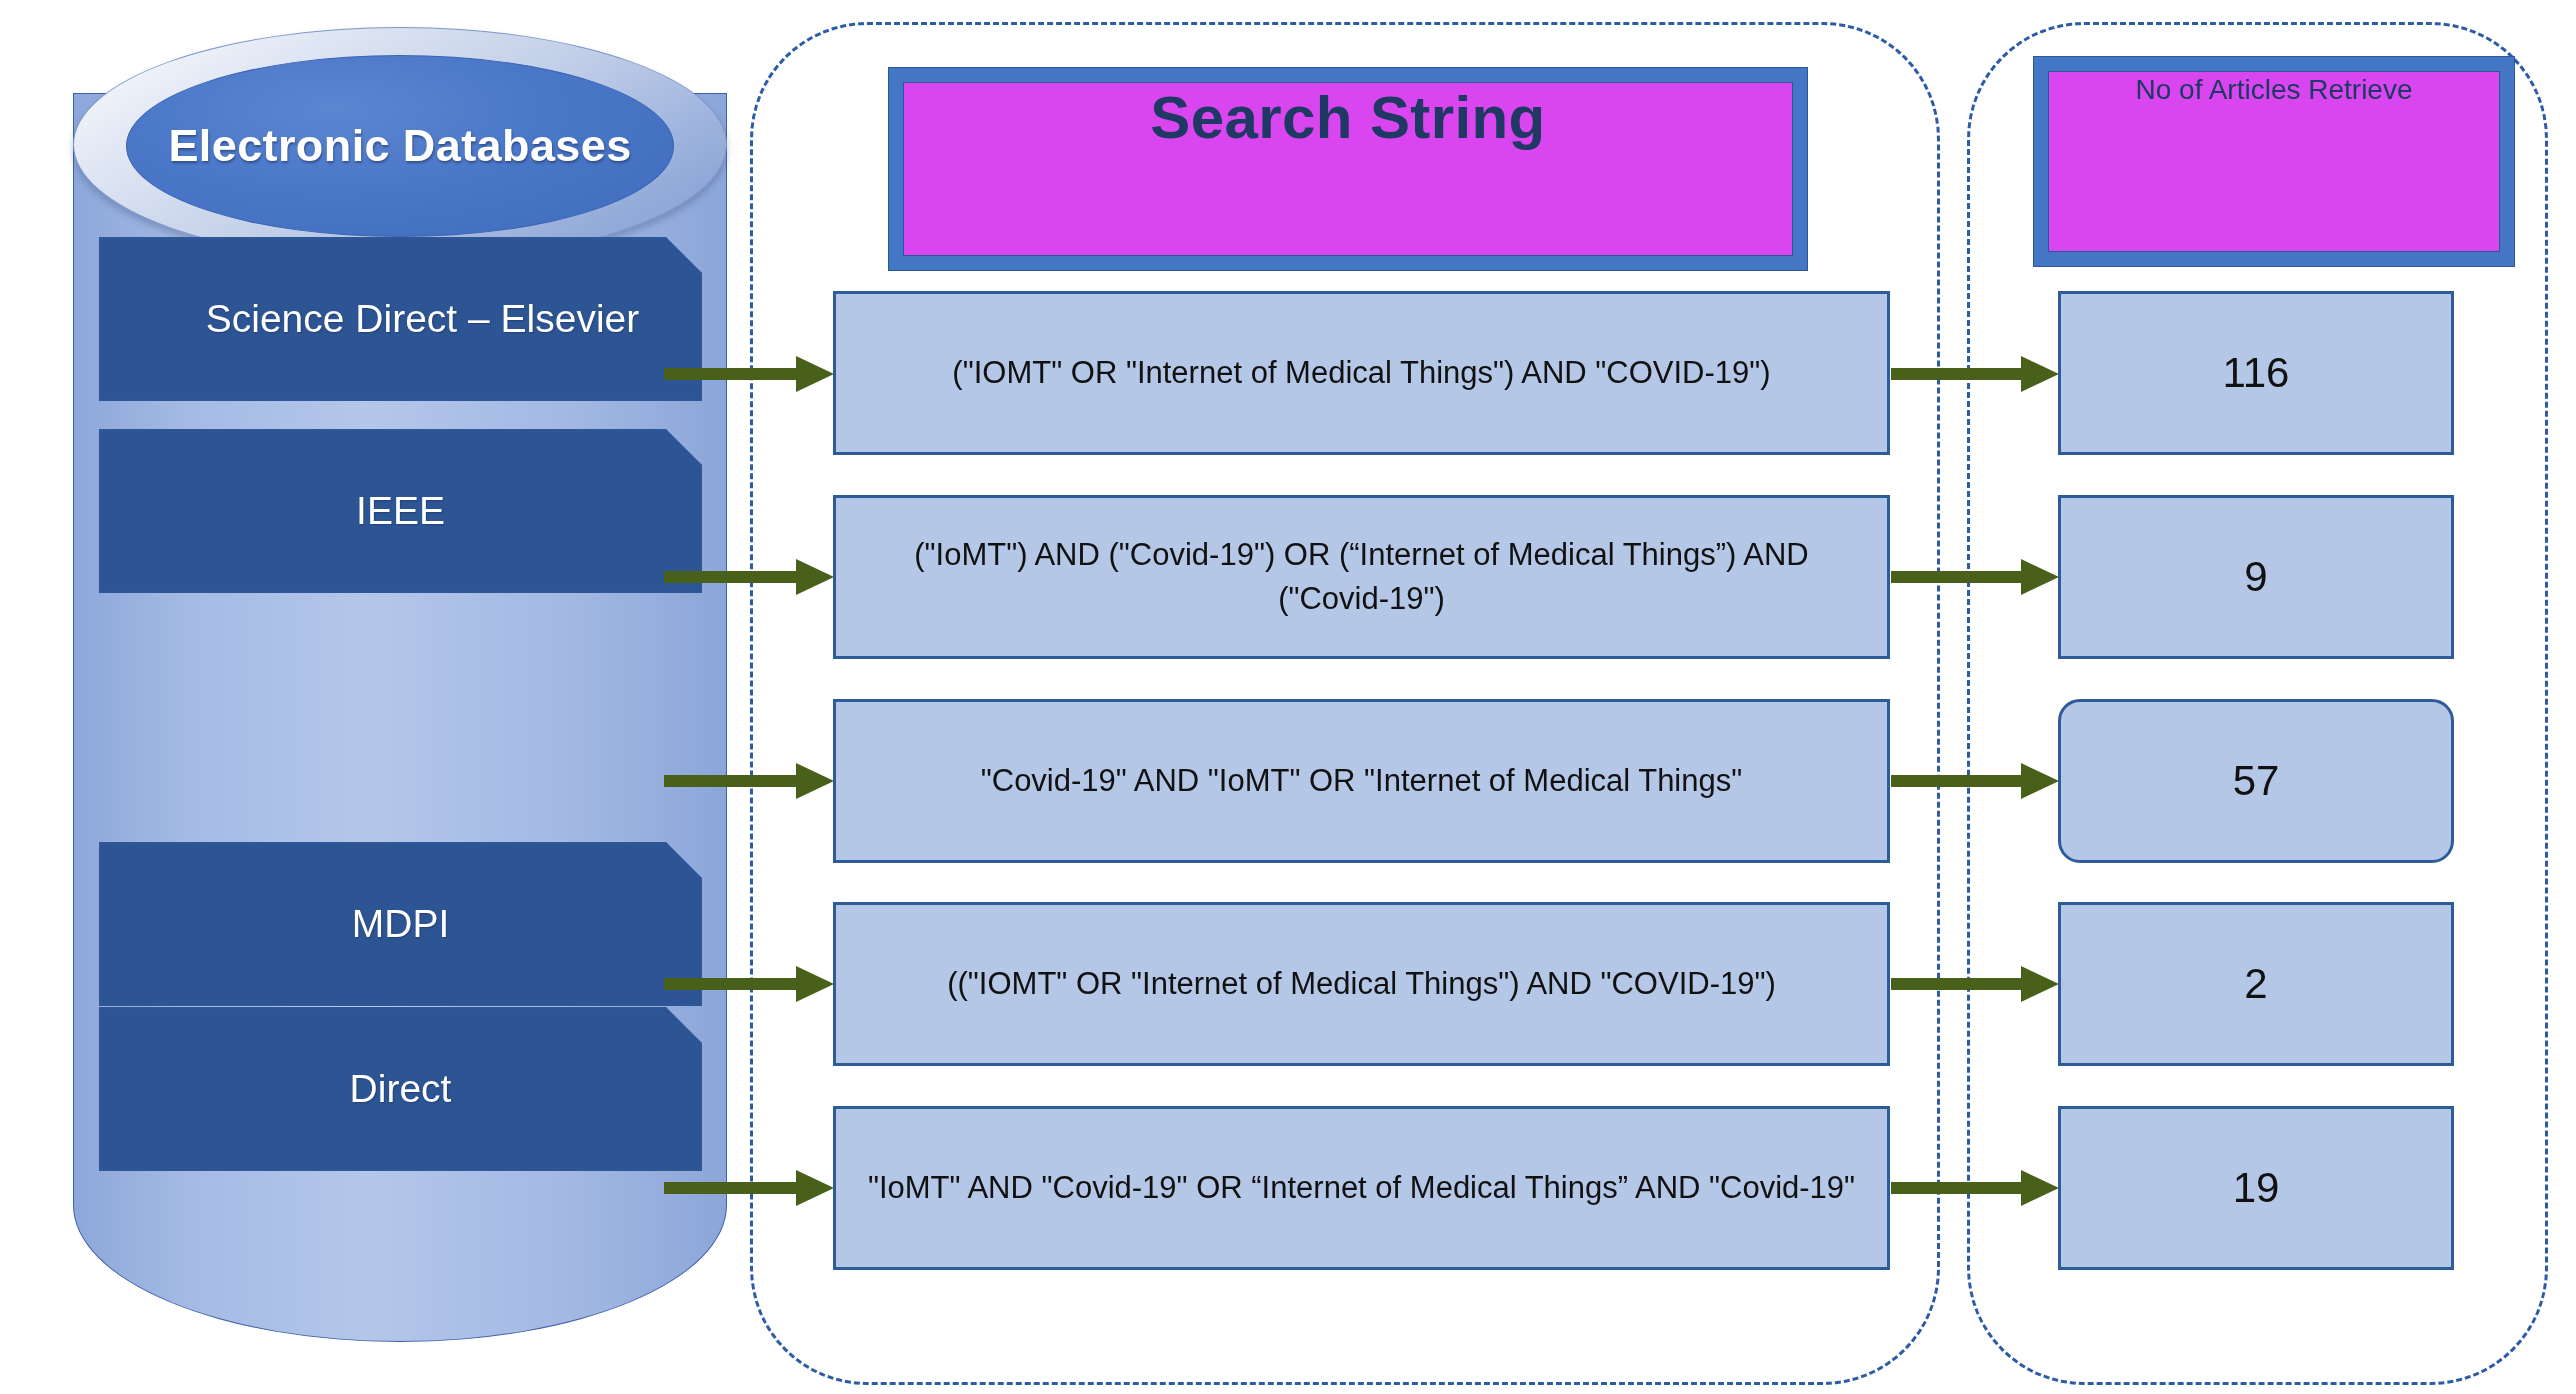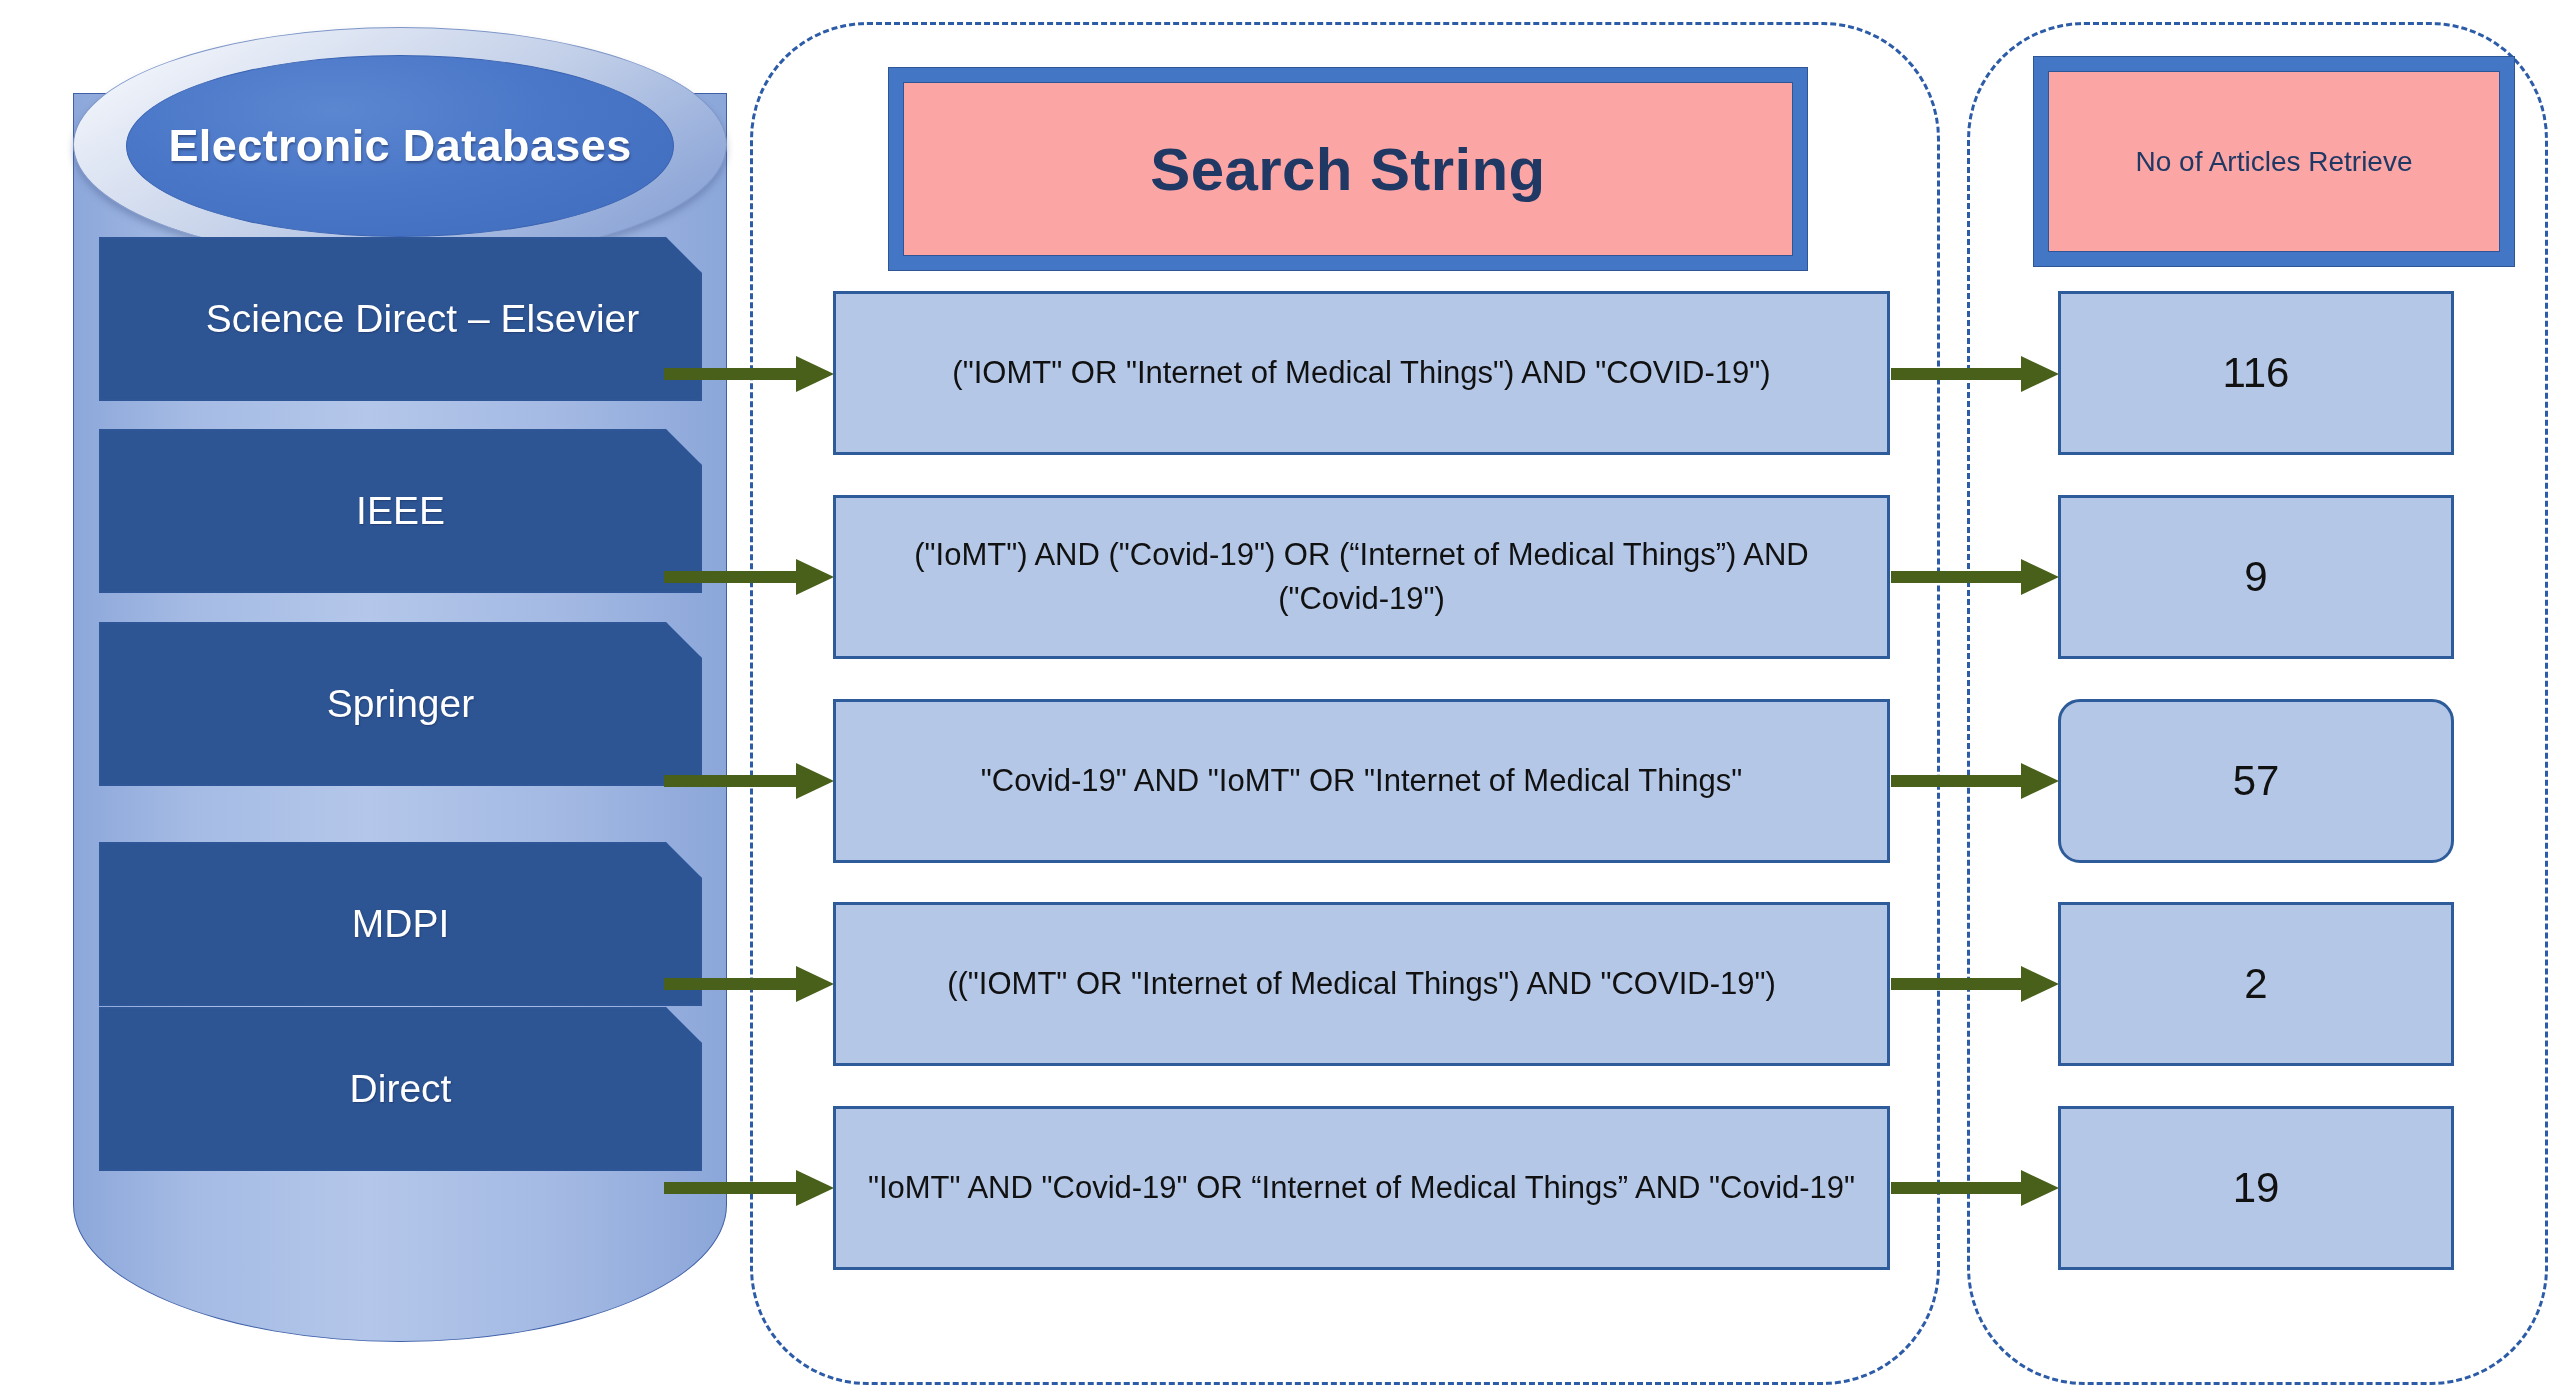--- a/index.html
+++ b/index.html
@@ -81,24 +81,24 @@
   
   .hdr{
     position:absolute;
     background:#4376c4;
     border:1.6px solid #2e5696;
     box-sizing:border-box;
     padding:14px;
   }
   .hdr-inner{
     width:100%; height:100%;
-    background:#fca5a5;
+    background:#d946ef;
     border:1.6px solid #2e5696;
     box-sizing:border-box;
-    display:flex; align-items:center; justify-content:center; text-align:center;
+    display:flex; align-items:flex-start; justify-content:center; text-align:center;
   }
   #search-string-header{ left:888px; top:67px; width:920px; height:204px; }
   #search-string-header .hdr-inner .hdr-text{
     font-size:60px; font-weight:bold; color:#1f3864; letter-spacing:0.4px;
   }
   #articles-header{ left:2033px; top:56px; width:482px; height:211px; }
   #articles-header .hdr-inner .hdr-text{
     font-size:28px; font-weight:normal; color:#1f3864; line-height:1.28;
   }
 
@@ -157,24 +157,20 @@
   </div>
 
   <div class="db-box" style="top:226px;padding-left:44px;">
     <span class="db-outline"></span>
     <span class="db-label">Science Direct – Elsevier</span>
   </div>
   <div class="db-box" style="top:418px;">
     <span class="db-outline"></span>
     <span class="db-label">IEEE</span>
   </div>
-  <div class="db-box" style="top:611px;">
-    <span class="db-outline"></span>
-    <span class="db-label">Springer</span>
-  </div>
   <div class="db-box" style="top:831px;">
     <span class="db-outline"></span>
     <span class="db-label">MDPI</span>
   </div>
   <div class="db-box" style="top:996px;">
     <span class="db-outline"></span>
     <span class="db-label">Direct</span>
   </div>
 </div>
 

